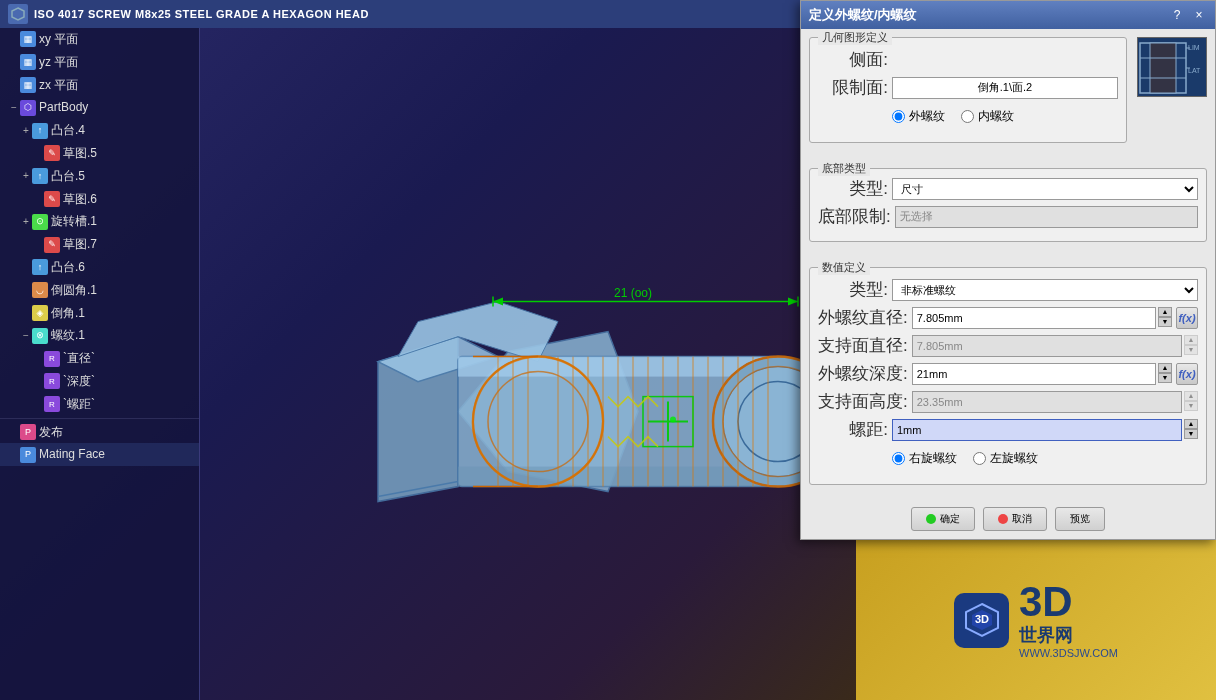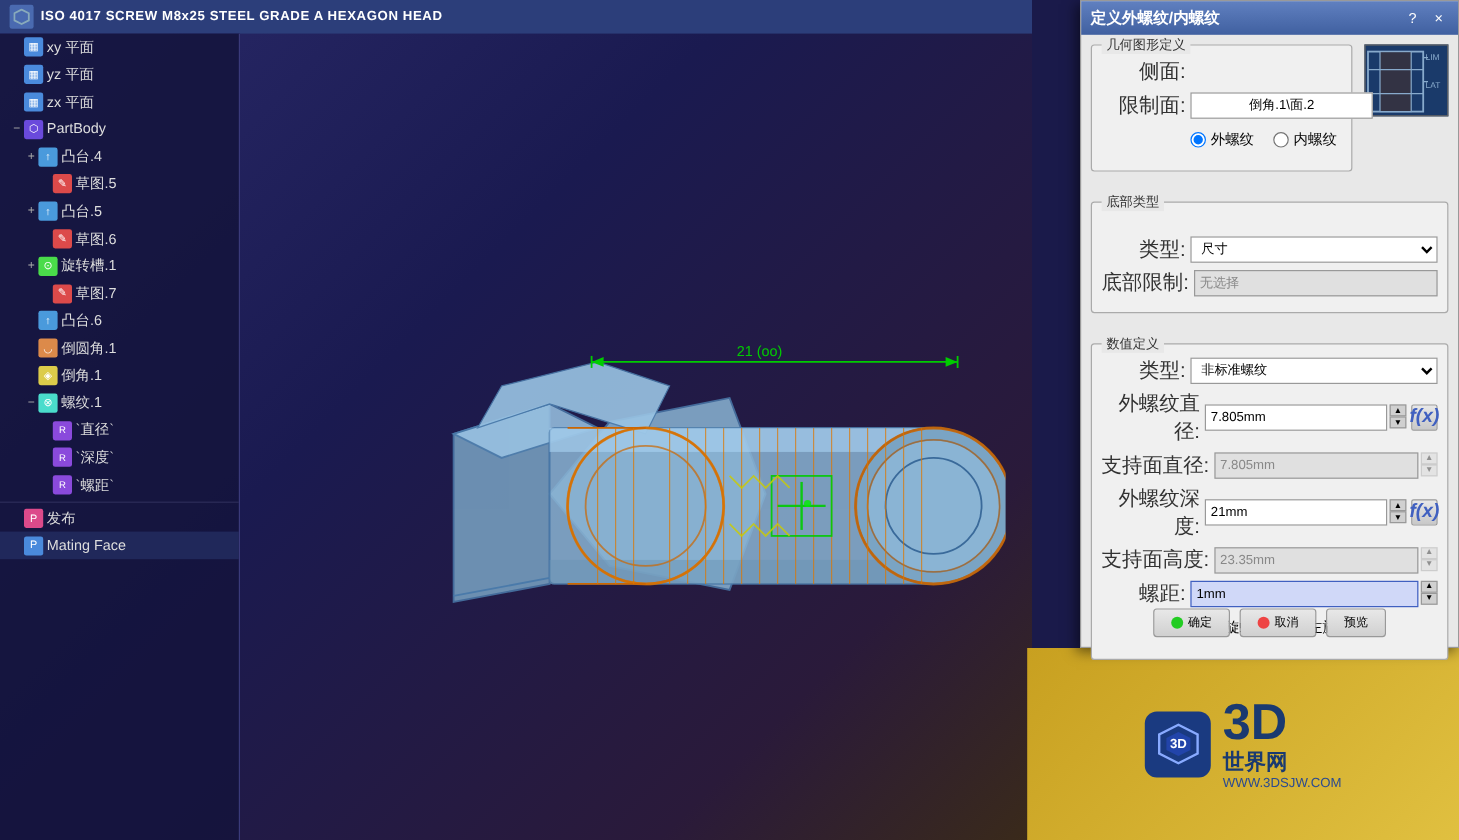--- a/index.html
+++ b/index.html
@@ -121,21 +121,21 @@
     #bolt-svg {
       position: absolute;
       left: 50%; top: 50%;
       transform: translate(-55%, -48%);
     }
 
     
     #dialog {
       position: absolute;
       right: 0; top: 0;
-      width: 316px;
+      width: 416px;
       height: 540px;
       background: #e8e8e8;
       border: 1px solid #999;
       box-shadow: -3px 3px 10px rgba(0,0,0,0.5);
       z-index: 100;
     }
 
     #dialog-title {
       background: linear-gradient(to bottom, #6080c0, #4060a0);
       color: white;
@@ -249,21 +249,21 @@
       font-size: 7px;
       cursor: pointer;
       line-height: 1;
     }
 
     .fx-btn {
       background: linear-gradient(to bottom, #e8e8e8, #c8c8c8);
       border: 1px solid #999;
       width: 22px; height: 22px;
       display: flex; align-items: center; justify-content: center;
-      font-size: 16px;
+      font-size: 11px;
       cursor: pointer;
       border-radius: 2px;
       font-style: italic;
       font-weight: bold;
       color: #4060c0;
     }
 
     .input-spin-group {
       display: flex;
       flex: 1;
@@ -586,21 +586,21 @@
           </label>
           <label class="radio-item">
             <input type="radio" name="thread-type" style="">
             <span>内螺纹</span>
           </label>
         </div>
       </div>
 
     </div>
 
-    <div class="group-box" style="padding-top:27px;">
+    <div class="group-box" style="padding-top:8px;">
       <span class="group-label">底部类型</span>
 
       <div class="form-row">
         <span class="form-label">类型:</span>
         <select class="form-input" style="flex:1;">
           <option>尺寸</option>
         </select>
       </div>
 
       <div class="form-row">

